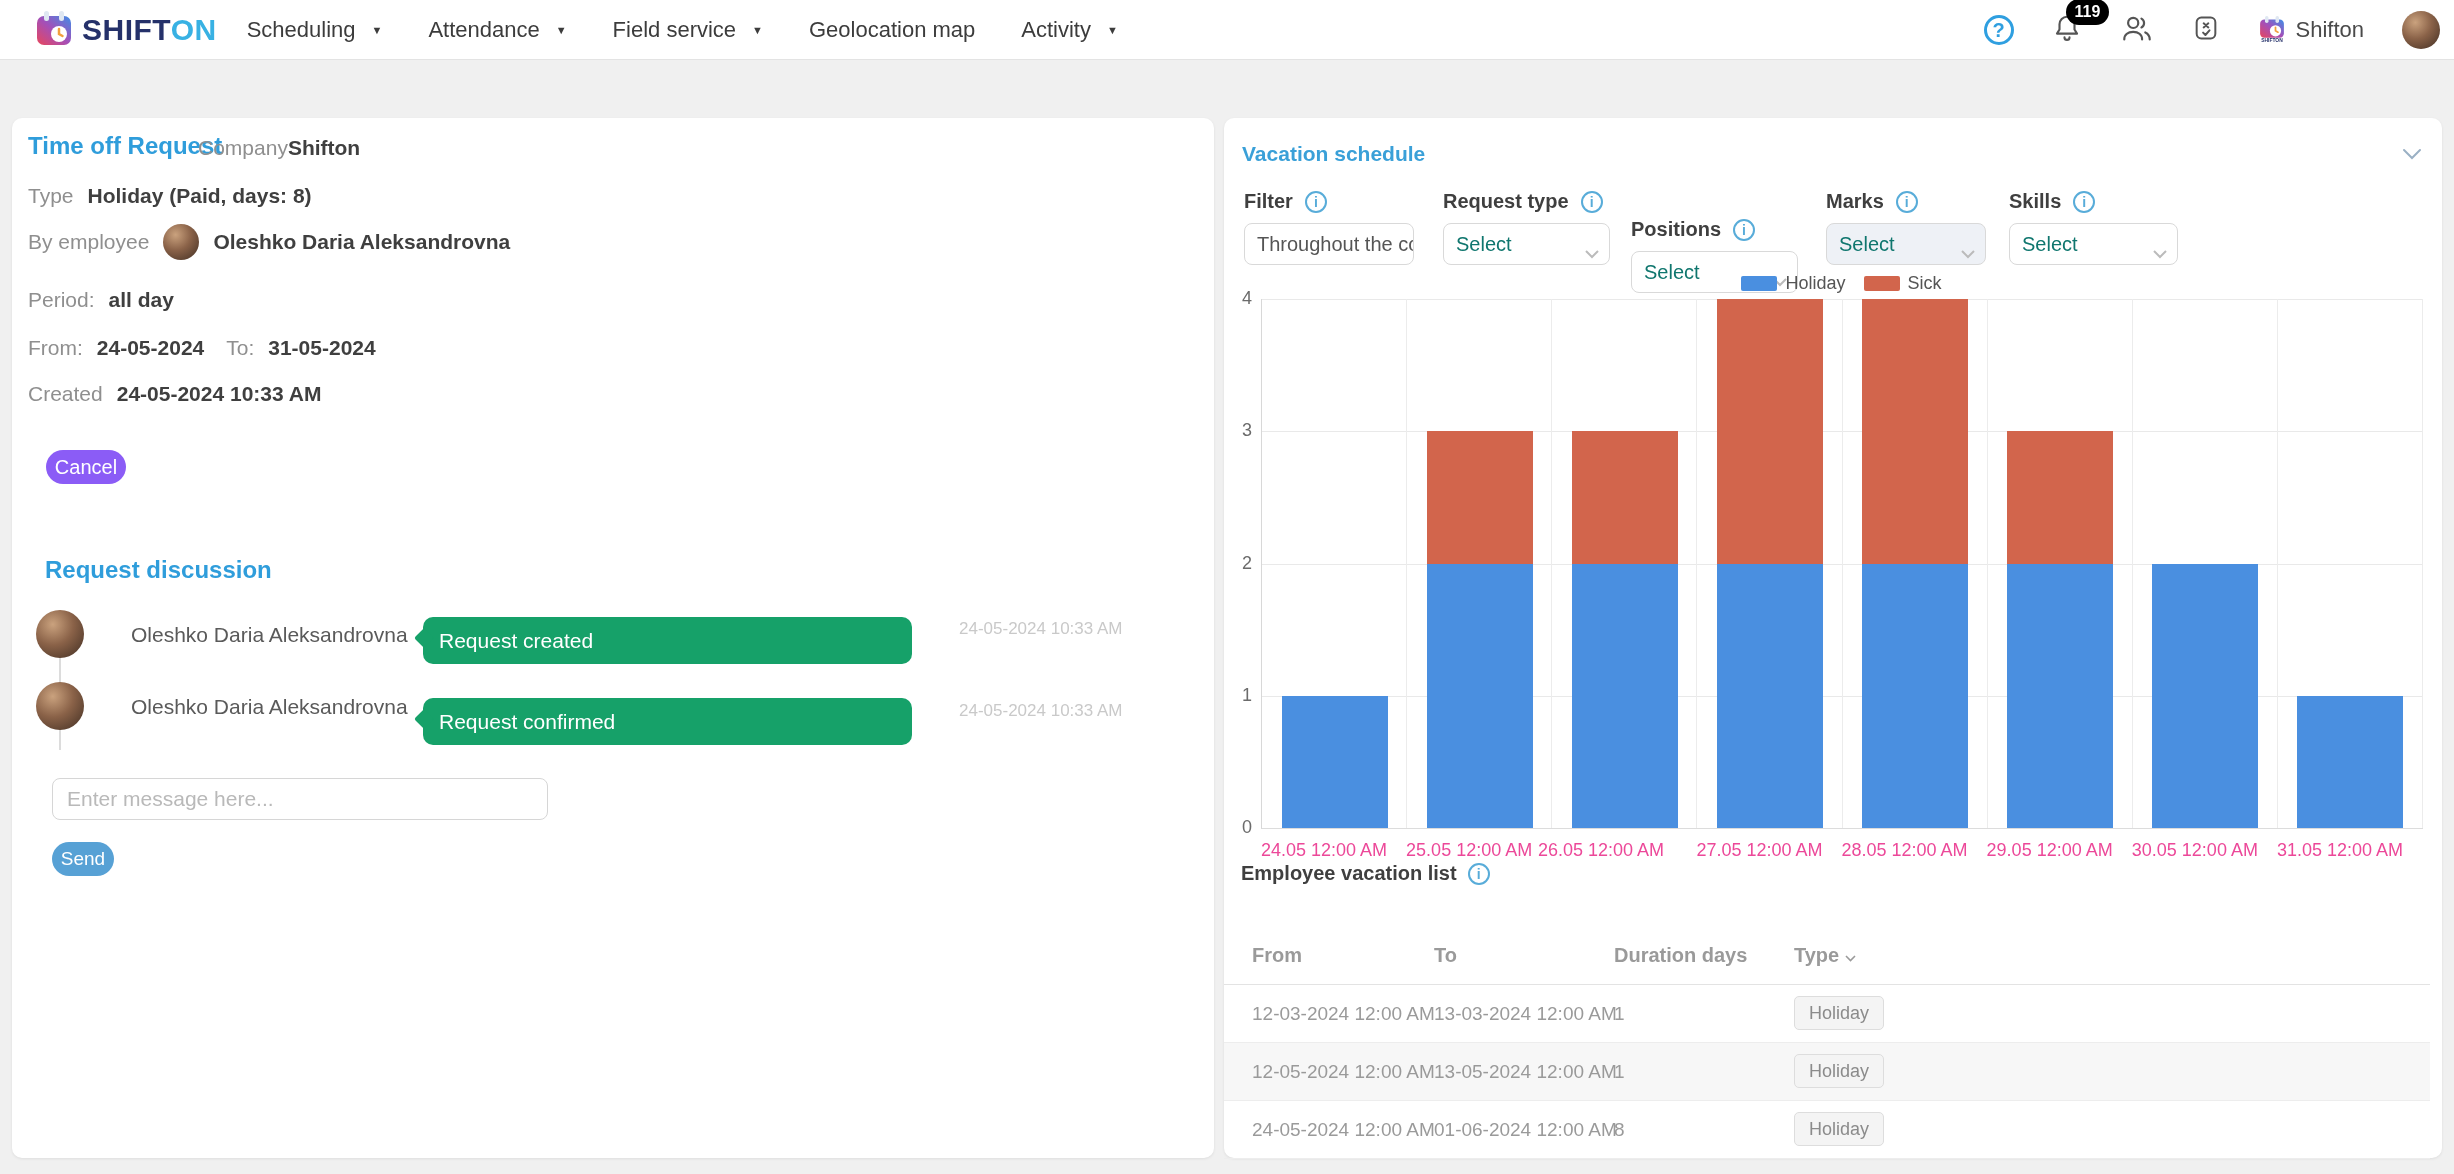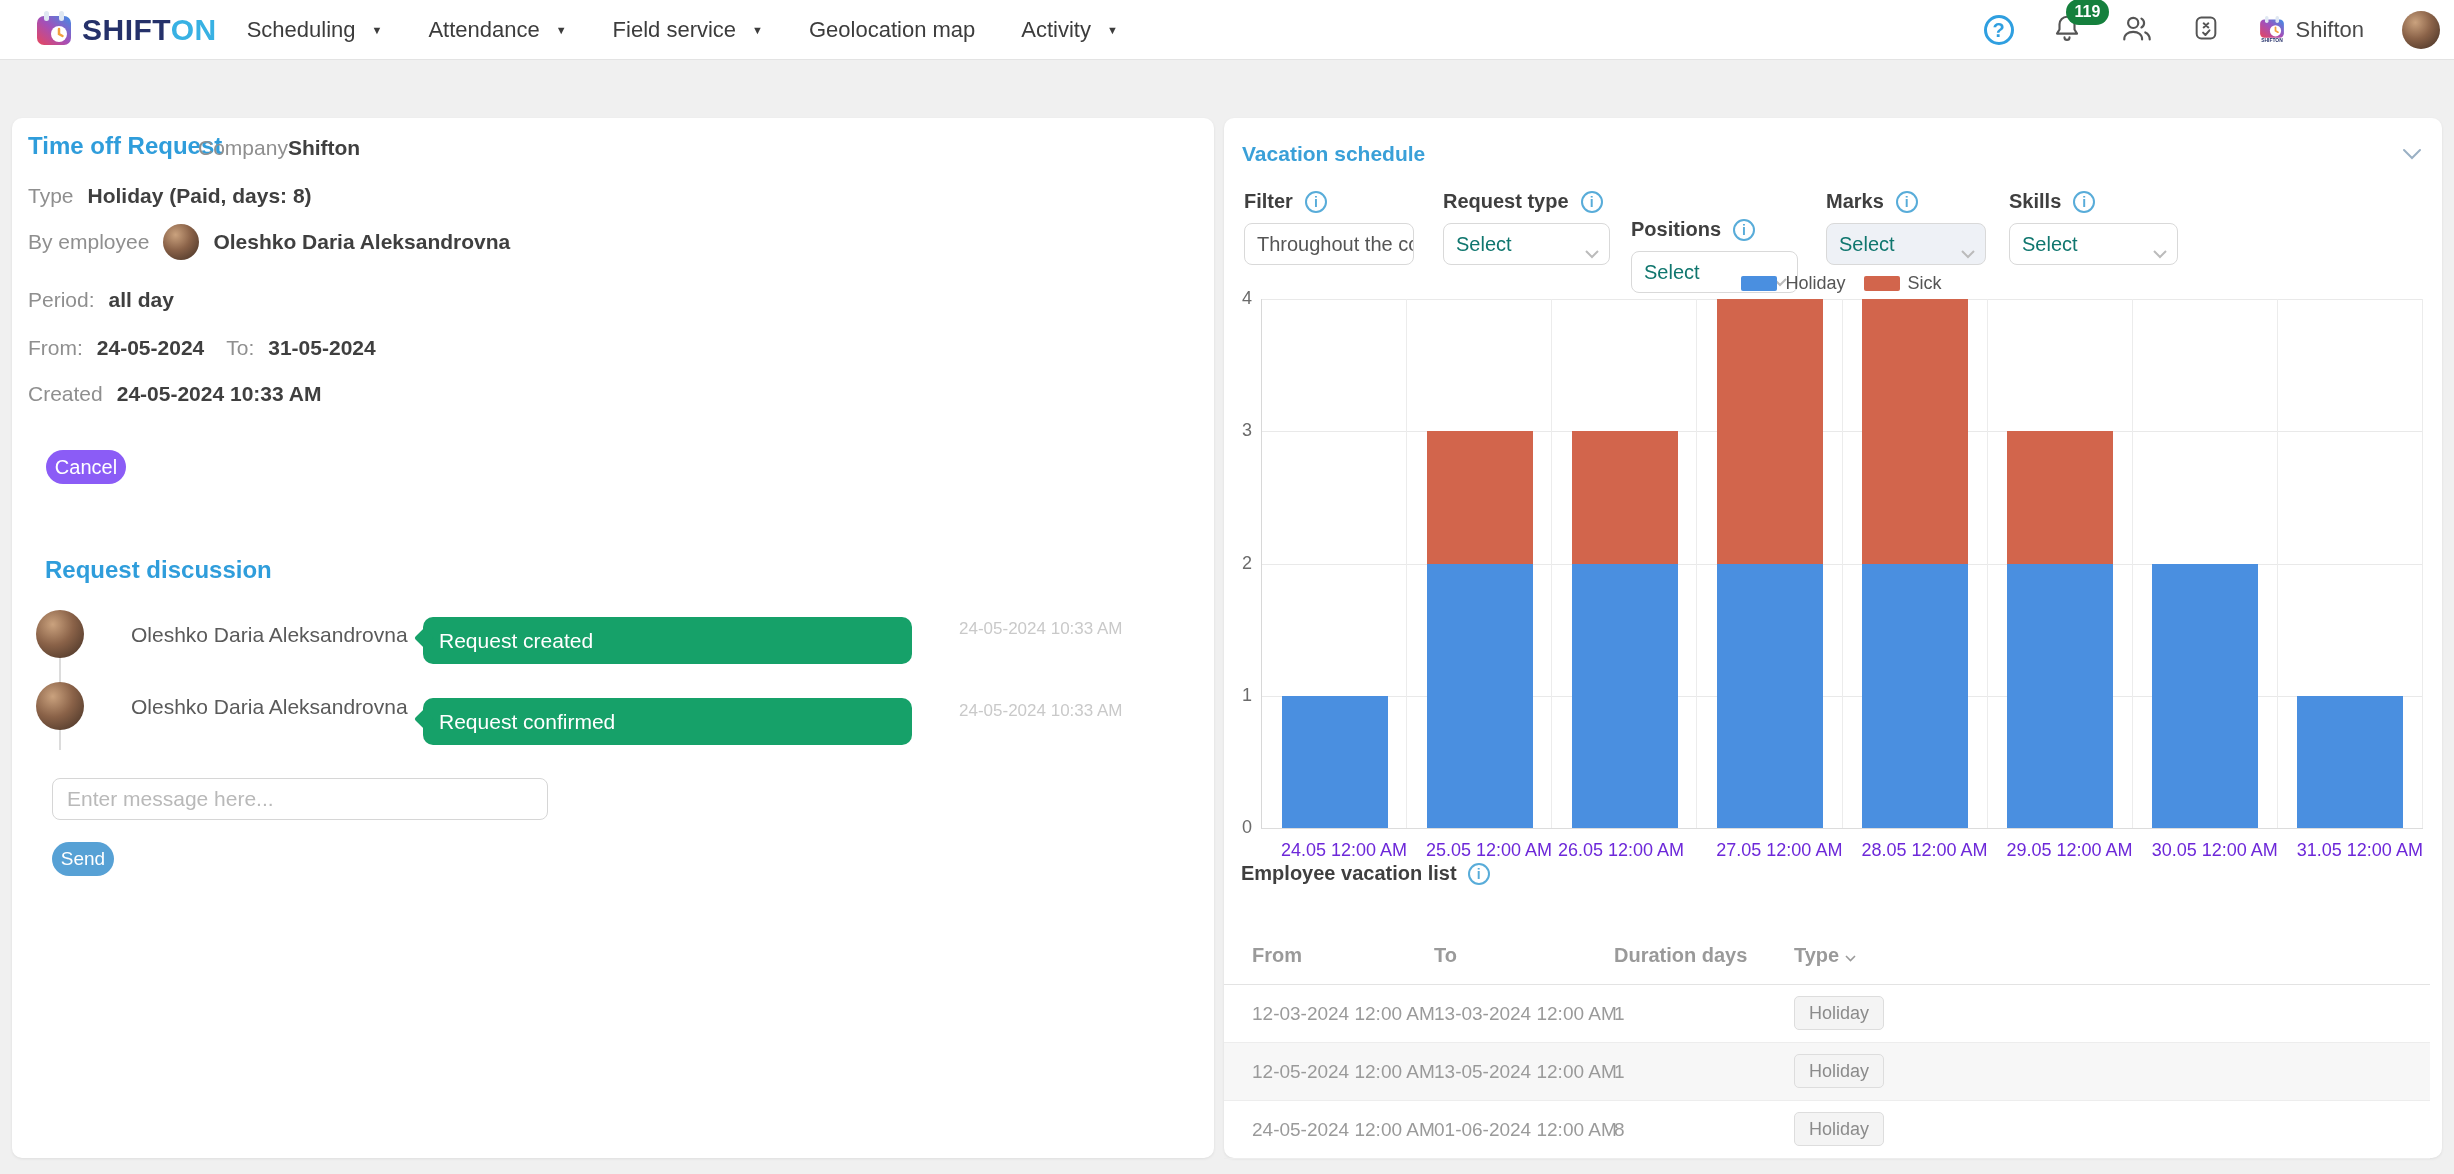--- a/index.html
+++ b/index.html
@@ -11,21 +11,21 @@
   header{position:absolute;left:0;top:0;width:2454px;height:60px;background:#fff;border-bottom:1px solid #e3e3e3;display:flex;align-items:center;box-sizing:border-box;}
   .logo{display:flex;align-items:center;margin-left:34px;cursor:pointer;}
   .logo-word{font-size:30px;font-weight:bold;letter-spacing:.5px;margin-left:8px;}
   .logo-word .p1{color:#25316a;} .logo-word .p2{color:#38b1e3;}
   #nav-items{display:flex;align-items:center;margin-left:30px;gap:46px;height:60px;}
   .nav-item{display:flex;align-items:center;font-size:22px;color:#3c3c3c;cursor:pointer;white-space:nowrap;}
   .caret{font-size:11px;margin-left:16px;color:#3c3c3c;}
   .nav-right{position:absolute;right:14px;top:0;height:60px;display:flex;align-items:center;gap:38px;}
   .icon-btn{position:relative;display:flex;align-items:center;justify-content:center;cursor:pointer;}
   .help-circle{width:30px;height:30px;border:3px solid #2f9fe0;border-radius:50%;display:flex;align-items:center;justify-content:center;color:#2f9fe0;font-size:20px;font-weight:bold;box-sizing:border-box;}
-  .badge{position:absolute;top:-14px;left:14px;background:#15803d;color:#fff;font-size:16px;line-height:16px;padding:5px 9px;border-radius:13px;font-weight:bold;}
+  .badge{position:absolute;top:-14px;left:14px;background:#000000;color:#fff;font-size:16px;line-height:16px;padding:5px 9px;border-radius:13px;font-weight:bold;}
   .company-chip{display:flex;align-items:center;gap:10px;cursor:pointer;}
   .company-chip .cname{font-size:22px;color:#4a4a4a;}
   .avatar{border-radius:50%;background:radial-gradient(circle at 35% 30%,#caa27e 0%,#8a6248 45%,#3f2d22 100%);}
   .avatar.top{width:38px;height:38px;}
 
   
   .breadcrumb{position:absolute;left:12px;top:84px;font-size:22px;letter-spacing:.3px;}
   .breadcrumb .link{color:#49a5cc;cursor:pointer;}
   .breadcrumb .sep{color:#7a7a7a;margin:0 10px;}
   .breadcrumb .cur{color:#6d6d6d;}
@@ -64,21 +64,21 @@
   .select-box.disabled{background:#eef1f6;}
   .select-box .chev{position:absolute;right:10px;top:17px;}
   .legend{position:absolute;left:37px;top:155px;width:1161px;display:flex;justify-content:center;gap:18px;}
   .legend-item{display:flex;align-items:center;gap:8px;font-size:18px;color:#555;}
   .legend-swatch{width:36px;height:15px;border-radius:2px;}
   #plot{position:absolute;left:37px;top:181px;width:1161px;height:529px;border-left:1px solid #d8d8d8;border-bottom:1px solid #dcdcdc;box-sizing:content-box;}
   .hgrid{position:absolute;left:0;width:1161px;height:1px;background:#e9e9e9;}
   .vgrid{position:absolute;top:0;width:1px;height:529px;background:#ececec;}
   .bar{position:absolute;}
   .ylab{position:absolute;width:28px;text-align:right;font-size:18px;color:#6b6b6b;}
-  .xlab{position:absolute;top:722px;width:146px;text-align:right;font-size:18px;color:#6d28d9;}
+  .xlab{position:absolute;top:722px;width:146px;text-align:left;font-size:18px;color:#ec4899;}
   #list-title{left:17px;top:744px;display:flex;align-items:flex-end;gap:11px;font-size:20px;font-weight:bold;color:#3f3f3f;}
   #vtable{position:absolute;left:0;top:812px;width:1206px;}
   #thead{position:relative;height:54px;border-bottom:1px solid #e3e3e3;}
   .th{position:absolute;top:14px;font-size:20px;font-weight:bold;color:#9a9a9a;display:flex;align-items:center;gap:6px;}
   .trow{position:relative;height:57px;border-bottom:1px solid #ededed;}
   .trow.alt{background:#f7f7f7;}
   .td{position:absolute;top:0;line-height:57px;font-size:19px;color:#9a9a9a;}
   .type-badge{position:absolute;top:11px;height:34px;line-height:32px;padding:0 14px;background:#f4f4f4;border:1px solid #ddd;border-radius:5px;font-size:18px;color:#8b8b8b;box-sizing:border-box;}
   .tfoot{height:23px;border-bottom:1px solid #ededed;}
 </style>

